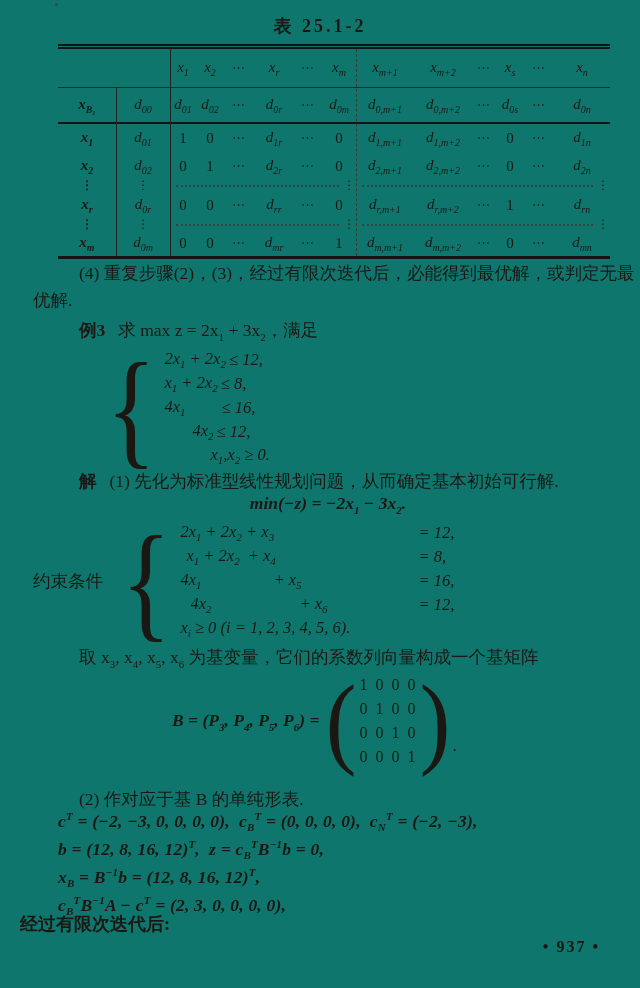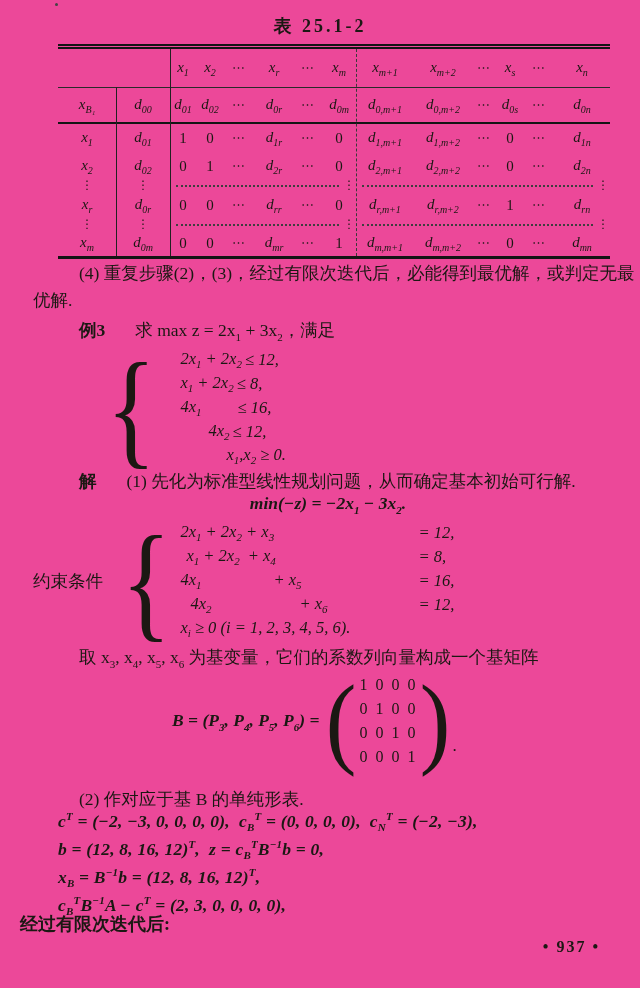--- a/index.html
+++ b/index.html
@@ -1,56 +1,56 @@
 <!DOCTYPE html>
 <html><head>
 <meta charset="utf-8">
 <style>
   html,body{margin:0;padding:0;background:#e8e6e0;}
-  .page{position:relative;width:640px;height:988px;background:#ec4899;overflow:hidden;
+  .page{position:relative;width:640px;height:988px;background:#0f766e;overflow:hidden;
         font-family:"Liberation Serif","DejaVu Serif",serif;color:#1b1813;}
   .speck{position:absolute;left:55px;top:3px;width:3px;height:3px;background:#444;border-radius:50%;}
 
   
   .title{position:absolute;top:14px;left:0;right:0;text-align:center;
          font-weight:bold;font-size:18px;letter-spacing:3px;}
 
   
   .stable{position:absolute;top:44px;left:58px;width:552px;
           border-top:5px double #141414;border-bottom:3px solid #141414;}
   .trow{display:flex;align-items:center;}
   .h1{height:38px;border-bottom:1.5px solid #2a2a2a;}
   .h2{height:34px;border-bottom:2px solid #141414;}
   .r{height:28px;}
   .rm{height:26px;}
   .rd{height:11px;}
   .tc{flex:0 0 auto;text-align:center;font-size:15px;font-style:italic;white-space:nowrap;}
   .tc.num{font-style:normal;font-size:15px;}
   .tc.dots{font-style:normal;letter-spacing:1px;font-size:13px;}
   .tc sub{font-size:10px;font-style:italic;}
-  .c1{width:58px;}.c2{width:54px;}
+  .c1{width:58px;font-weight:bold;}.c2{width:54px;}
   .c3{width:26px;}.c4{width:28px;}.c5{width:30px;}.c6{width:40px;}.c7{width:28px;}.c8{width:34px;}
   .c9{width:58px;}.c10{width:58px;}.c11{width:24px;}.c12{width:28px;}.c13{width:30px;}.c14{width:56px;}
   .vs{position:absolute;width:1px;background:#222;}
   .vs1{left:58px;top:38px;bottom:0;}
   .vs2{left:112px;top:0;bottom:0;}
   .vs3{left:298px;top:0;bottom:0;background:none;border-left:1px dashed #3a3a3a;}
   .dotspan{display:flex;align-items:center;}
   .db1{width:186px;}.db2{width:254px;}
   .dotline{flex:1;height:0;border-bottom:2px dotted #3f3f3f;margin:0 3px 0 6px;}
   .vdots{font-size:12px;font-style:normal;width:14px;text-align:center;}
 
   
   .p{position:absolute;font-size:17.5px;line-height:27px;white-space:nowrap;}
-  .blabel{font-weight:bold;margin-right:30px;}
+  .blabel{font-weight:bold;margin-right:13px;}
   sub{font-size:11px;} sup{font-size:11px;}
 
   .sys{position:absolute;display:flex;align-items:center;}
   .brace{font-size:130px;font-weight:300;line-height:1;transform:scaleX(0.8);color:#1b1813;}
-  .slines{display:flex;flex-direction:column;margin-left:18px;}
+  .slines{display:flex;flex-direction:column;margin-left:2px;}
   .sline{height:24px;display:flex;align-items:center;font-size:16.5px;font-style:italic;}
   .sline .b{margin-left:3px;}
   .sline.g3 .b{margin-left:36px;}
   .sline.i4{margin-left:28px;}
   .sline.i5{margin-left:46px;}
 
   .clabel{font-size:17.5px;margin-right:12px;font-style:normal;}
   .clines{display:flex;flex-direction:column;width:318px;margin-left:3px;}
   .cline{height:24px;position:relative;display:flex;align-items:center;font-size:16.5px;font-style:italic;}
   .cline .b{position:absolute;left:238px;}

